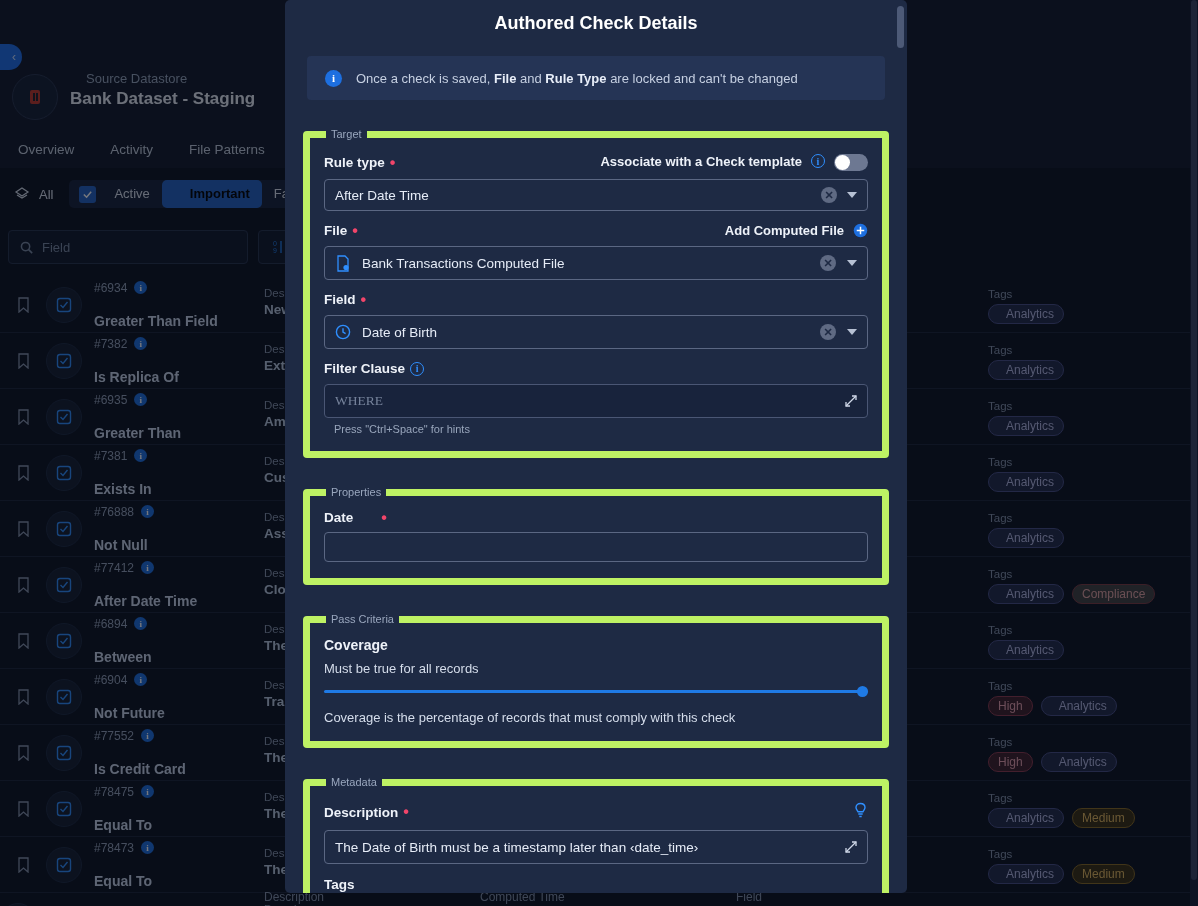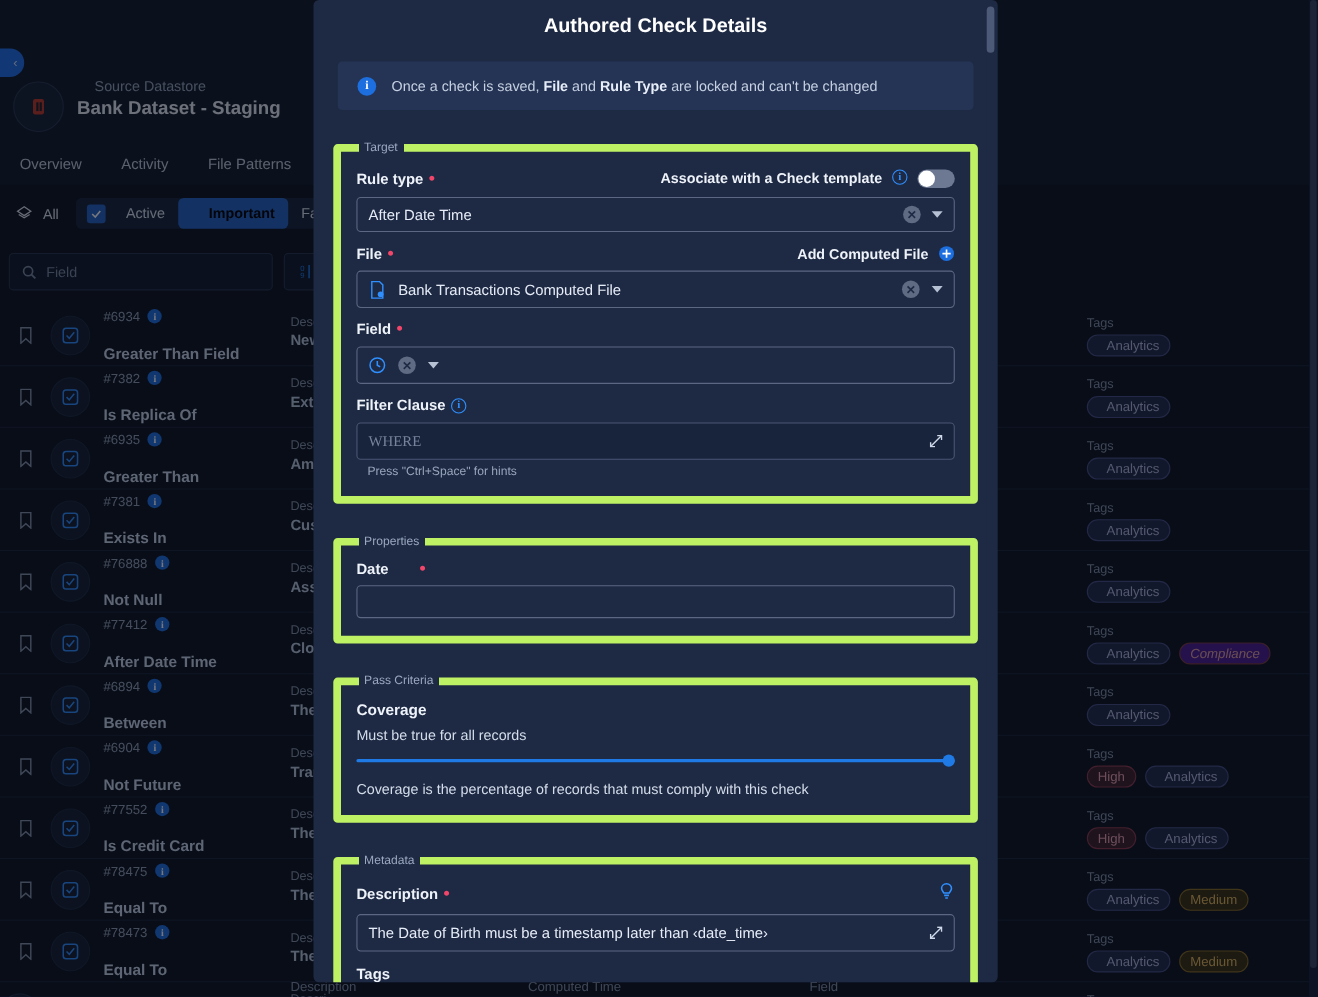--- a/index.html
+++ b/index.html
@@ -60,21 +60,21 @@
   .row-id { font-size: 12px; color: #93a1b8; }
   .row-name { font-size: 14px; font-weight: bold; color: #c9d6ea; margin-top: 18px; }
   .row-desc { position: absolute; left: 264px; top: 10px; }
   .row-desc .lbl { font-size: 11.5px; color: #8593ab; }
   .row-desc .val { font-size: 13.5px; font-weight: bold; color: #b9c8de; margin-top: 3px; }
   .row-tags { position: absolute; left: 988px; top: 11px; }
   .row-tags .lbl { font-size: 11.5px; color: #8593ab; }
   .tag-wrap { display: flex; gap: 8px; margin-top: 4px; }
   .tag { font-size: 12px; padding: 2px 9px; border-radius: 10px; border: 1px solid; white-space: nowrap; }
   .tag.analytics { color: #b3b9e4; border-color: #474f86; background: #232a49; padding-left: 17px; }
-  .tag.compliance { color: #e3a3a3; border-color: #7c3b42; background: #4c1d95; font-style: italic; }
+  .tag.compliance { color: #e3a3a3; border-color: #7c3b42; background: #404040; }
   .tag.high { color: #e8a0ae; border-color: #8e3b4e; background: #3e1f2b; }
   .tag.medium { color: #e3b75c; border-color: #8a6a22; background: #3a2f13; }
 
   .info-dot { width: 13px; height: 13px; border-radius: 50%; background: #1d6fe0;
               display: flex; align-items: center; justify-content: center;
               font-size: 9px; color: #fff; font-weight: bold; font-family: "Liberation Serif", serif; }
 
   .bottom-head { position: absolute; left: 0; top: 890px; width: 1198px; height: 16px; }
   .bh { position: absolute; font-size: 12px; color: #8593ab; top: 0; }
 
@@ -647,20 +647,21 @@
           <span>Field</span>
           <span class="req">•</span>
         </div>
       </div>
 
       <div class="field-box tall">
         <svg width="16" height="16" viewBox="0 0 16 16">
           <circle cx="8" cy="8" r="6.6" fill="none" stroke="#2f8fff" stroke-width="1.4"></circle>
           <path d="M8 4.2 V8 L10.6 9.6" stroke="#2f8fff" stroke-width="1.4" fill="none"></path>
         </svg>
+        <span class="field-val">Date of Birth</span>
         <span class="clear-x">✕</span>
         <span class="caret"></span>
       </div>
 
       <div class="lbl-row" style="margin-top:12px;">
         <div class="f-label">
           <span>Filter Clause</span>
           <span class="i-circle">i</span>
         </div>
       </div>

